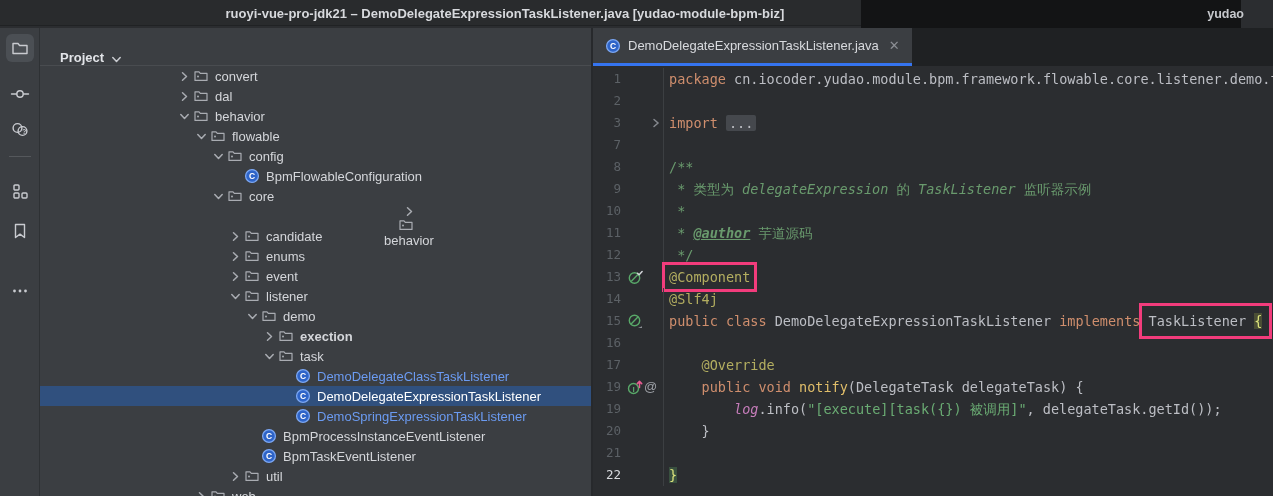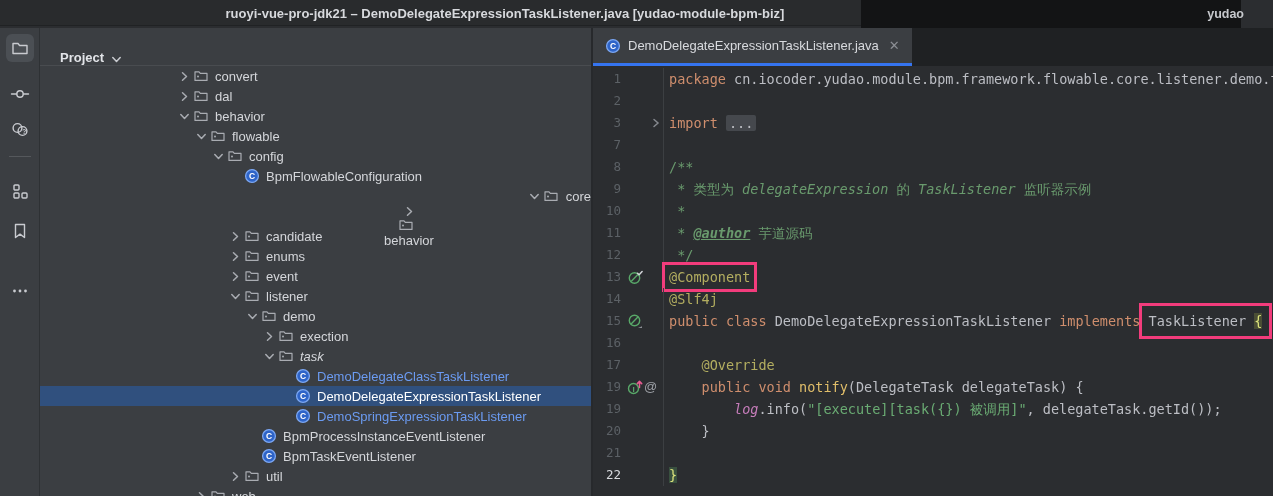--- a/index.html
+++ b/index.html
@@ -214,21 +214,21 @@
           </div>
           <div class="trow" style="padding-left: 203px;">
             <span class="ticon">
               <svg width="16" height="16" viewBox="0 0 16 16">
                 <circle cx="8" cy="8" r="6.4" fill="#2E64C8" stroke="#7CA7F2" stroke-width="1.3"></circle>
                 <text x="8" y="11.2" text-anchor="middle" font-size="8.5" font-weight="bold" fill="#FFFFFF" font-family="sans-serif">C</text>
               </svg>
             </span>
             <span>BpmFlowableConfiguration</span>
           </div>
-          <div class="trow" style="padding-left: 170px; justify-content: flex-end;">
+          <div class="trow" style="padding-left: 170px;">
             <span class="tchev">
               <svg width="11" height="11" viewBox="0 0 11 11">
                 <path d="M1.8 3.5l3.7 4 3.7-4" stroke="#A9ACB2" stroke-width="1.5" fill="none" stroke-linecap="round" stroke-linejoin="round"></path>
               </svg>
             </span>
             <span class="ticon">
               <svg width="16" height="16" viewBox="0 0 16 16">
                 <path d="M2 3.8h4l1.3 1.6H14v7H2z" stroke="#A9ACB2" stroke-width="1.2" fill="none" stroke-linejoin="round"></path>
                 <circle cx="5" cy="8.6" r="1" fill="#A9ACB2"></circle>
               </svg>
@@ -312,35 +312,35 @@
               </svg>
             </span>
             <span class="ticon">
               <svg width="16" height="16" viewBox="0 0 16 16">
                 <path d="M2 3.8h4l1.3 1.6H14v7H2z" stroke="#A9ACB2" stroke-width="1.2" fill="none" stroke-linejoin="round"></path>
                 <circle cx="5" cy="8.6" r="1" fill="#A9ACB2"></circle>
               </svg>
             </span>
             <span>demo</span>
           </div>
+          <div class="trow" style="padding-left: 221px; font-weight: bold;">
+            <span class="tchev">
+              <svg width="11" height="11" viewBox="0 0 11 11">
+                <path d="M3.5 1.8l4 3.7-4 3.7" stroke="#A9ACB2" stroke-width="1.5" fill="none" stroke-linecap="round" stroke-linejoin="round"></path>
+              </svg>
+            </span>
+            <span class="ticon">
+              <svg width="16" height="16" viewBox="0 0 16 16">
+                <path d="M2 3.8h4l1.3 1.6H14v7H2z" stroke="#A9ACB2" stroke-width="1.2" fill="none" stroke-linejoin="round"></path>
+                <circle cx="5" cy="8.6" r="1" fill="#A9ACB2"></circle>
+              </svg>
+            </span>
+            <span>exection</span>
+          </div>
           <div class="trow" style="padding-left: 221px;">
-            <span class="tchev">
-              <svg width="11" height="11" viewBox="0 0 11 11">
-                <path d="M3.5 1.8l4 3.7-4 3.7" stroke="#A9ACB2" stroke-width="1.5" fill="none" stroke-linecap="round" stroke-linejoin="round"></path>
-              </svg>
-            </span>
-            <span class="ticon">
-              <svg width="16" height="16" viewBox="0 0 16 16">
-                <path d="M2 3.8h4l1.3 1.6H14v7H2z" stroke="#A9ACB2" stroke-width="1.2" fill="none" stroke-linejoin="round"></path>
-                <circle cx="5" cy="8.6" r="1" fill="#A9ACB2"></circle>
-              </svg>
-            </span>
-            <span>exection</span>
-          </div>
-          <div class="trow" style="padding-left: 221px; font-style: italic;">
             <span class="tchev">
               <svg width="11" height="11" viewBox="0 0 11 11">
                 <path d="M1.8 3.5l3.7 4 3.7-4" stroke="#A9ACB2" stroke-width="1.5" fill="none" stroke-linecap="round" stroke-linejoin="round"></path>
               </svg>
             </span>
             <span class="ticon">
               <svg width="16" height="16" viewBox="0 0 16 16">
                 <path d="M2 3.8h4l1.3 1.6H14v7H2z" stroke="#A9ACB2" stroke-width="1.2" fill="none" stroke-linejoin="round"></path>
                 <circle cx="5" cy="8.6" r="1" fill="#A9ACB2"></circle>
               </svg>

